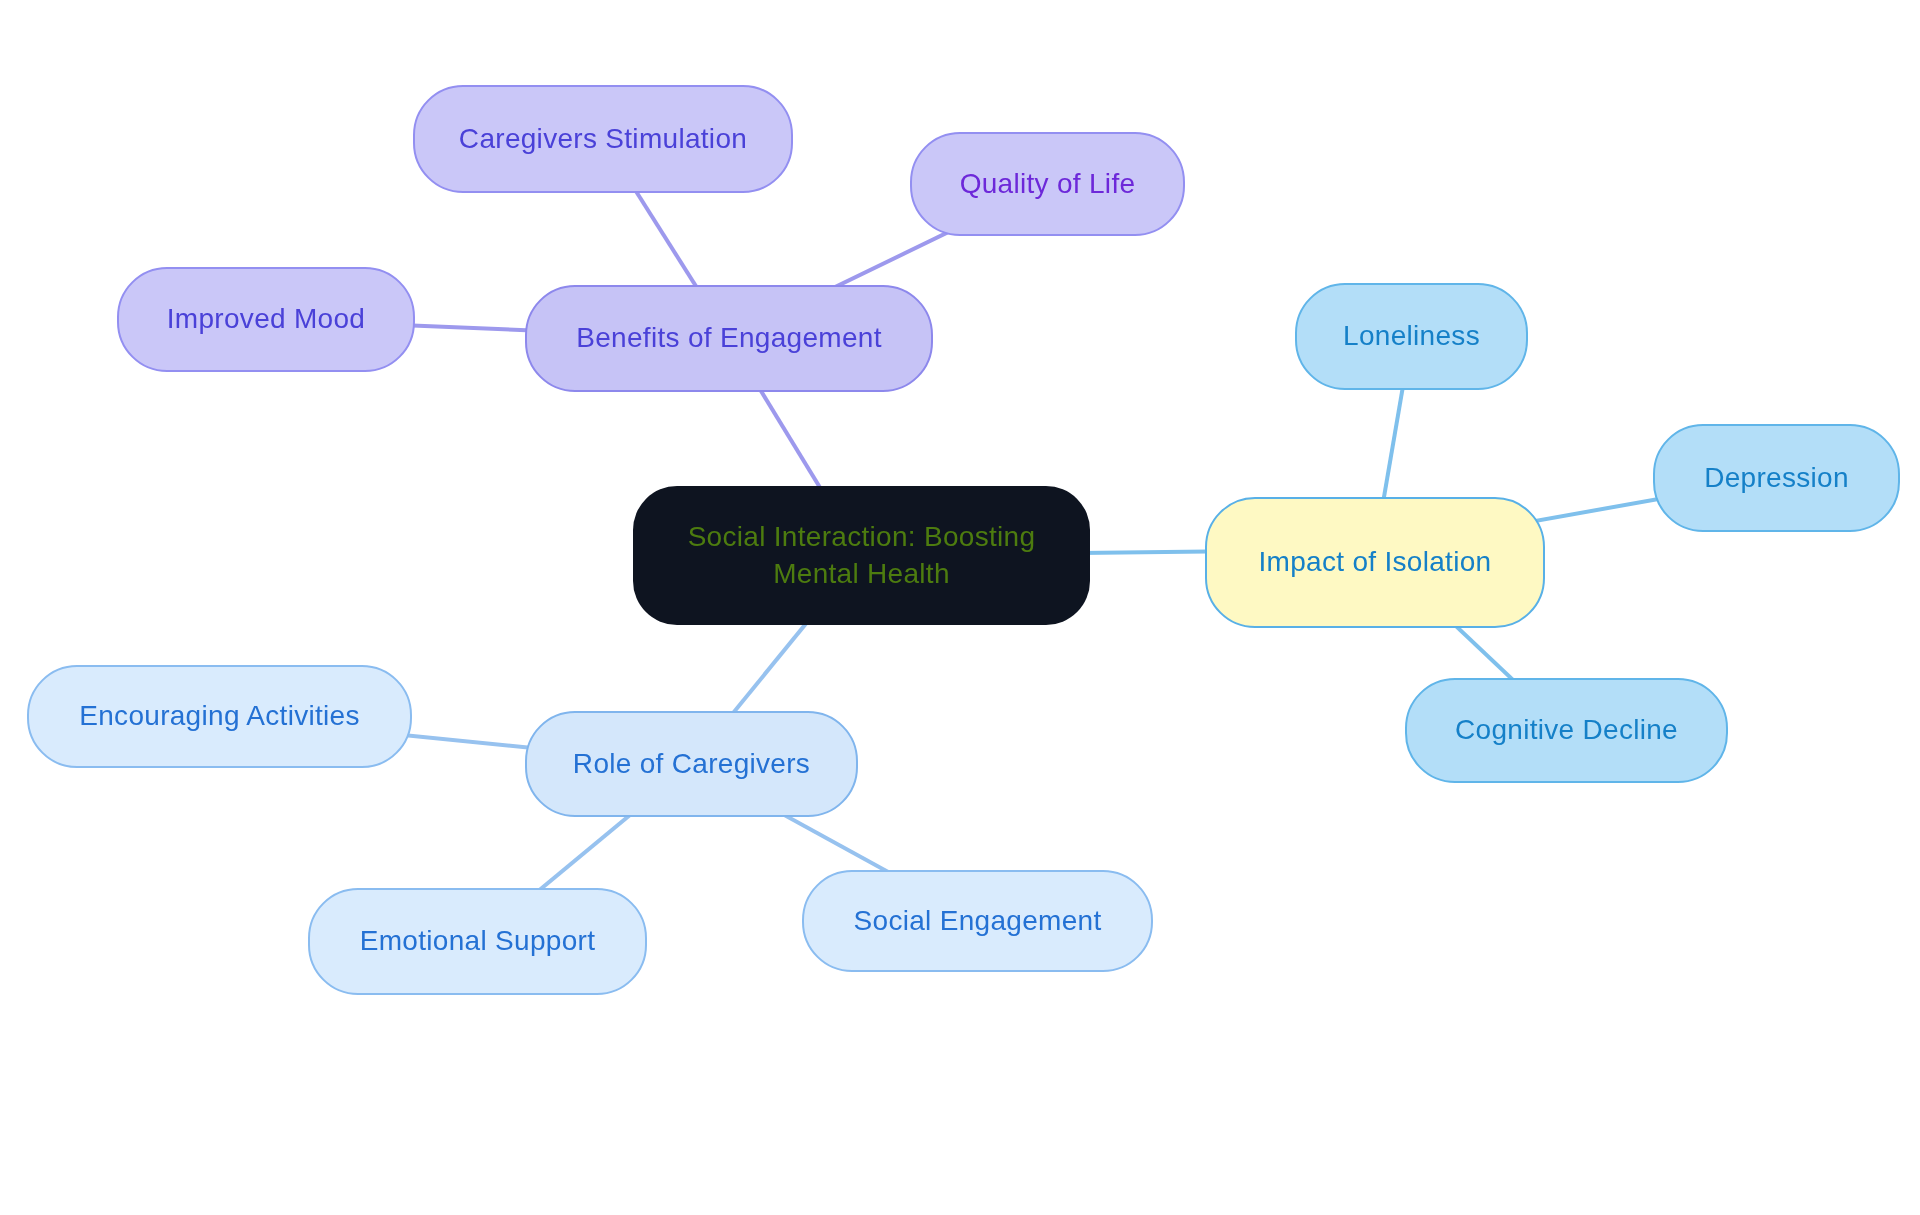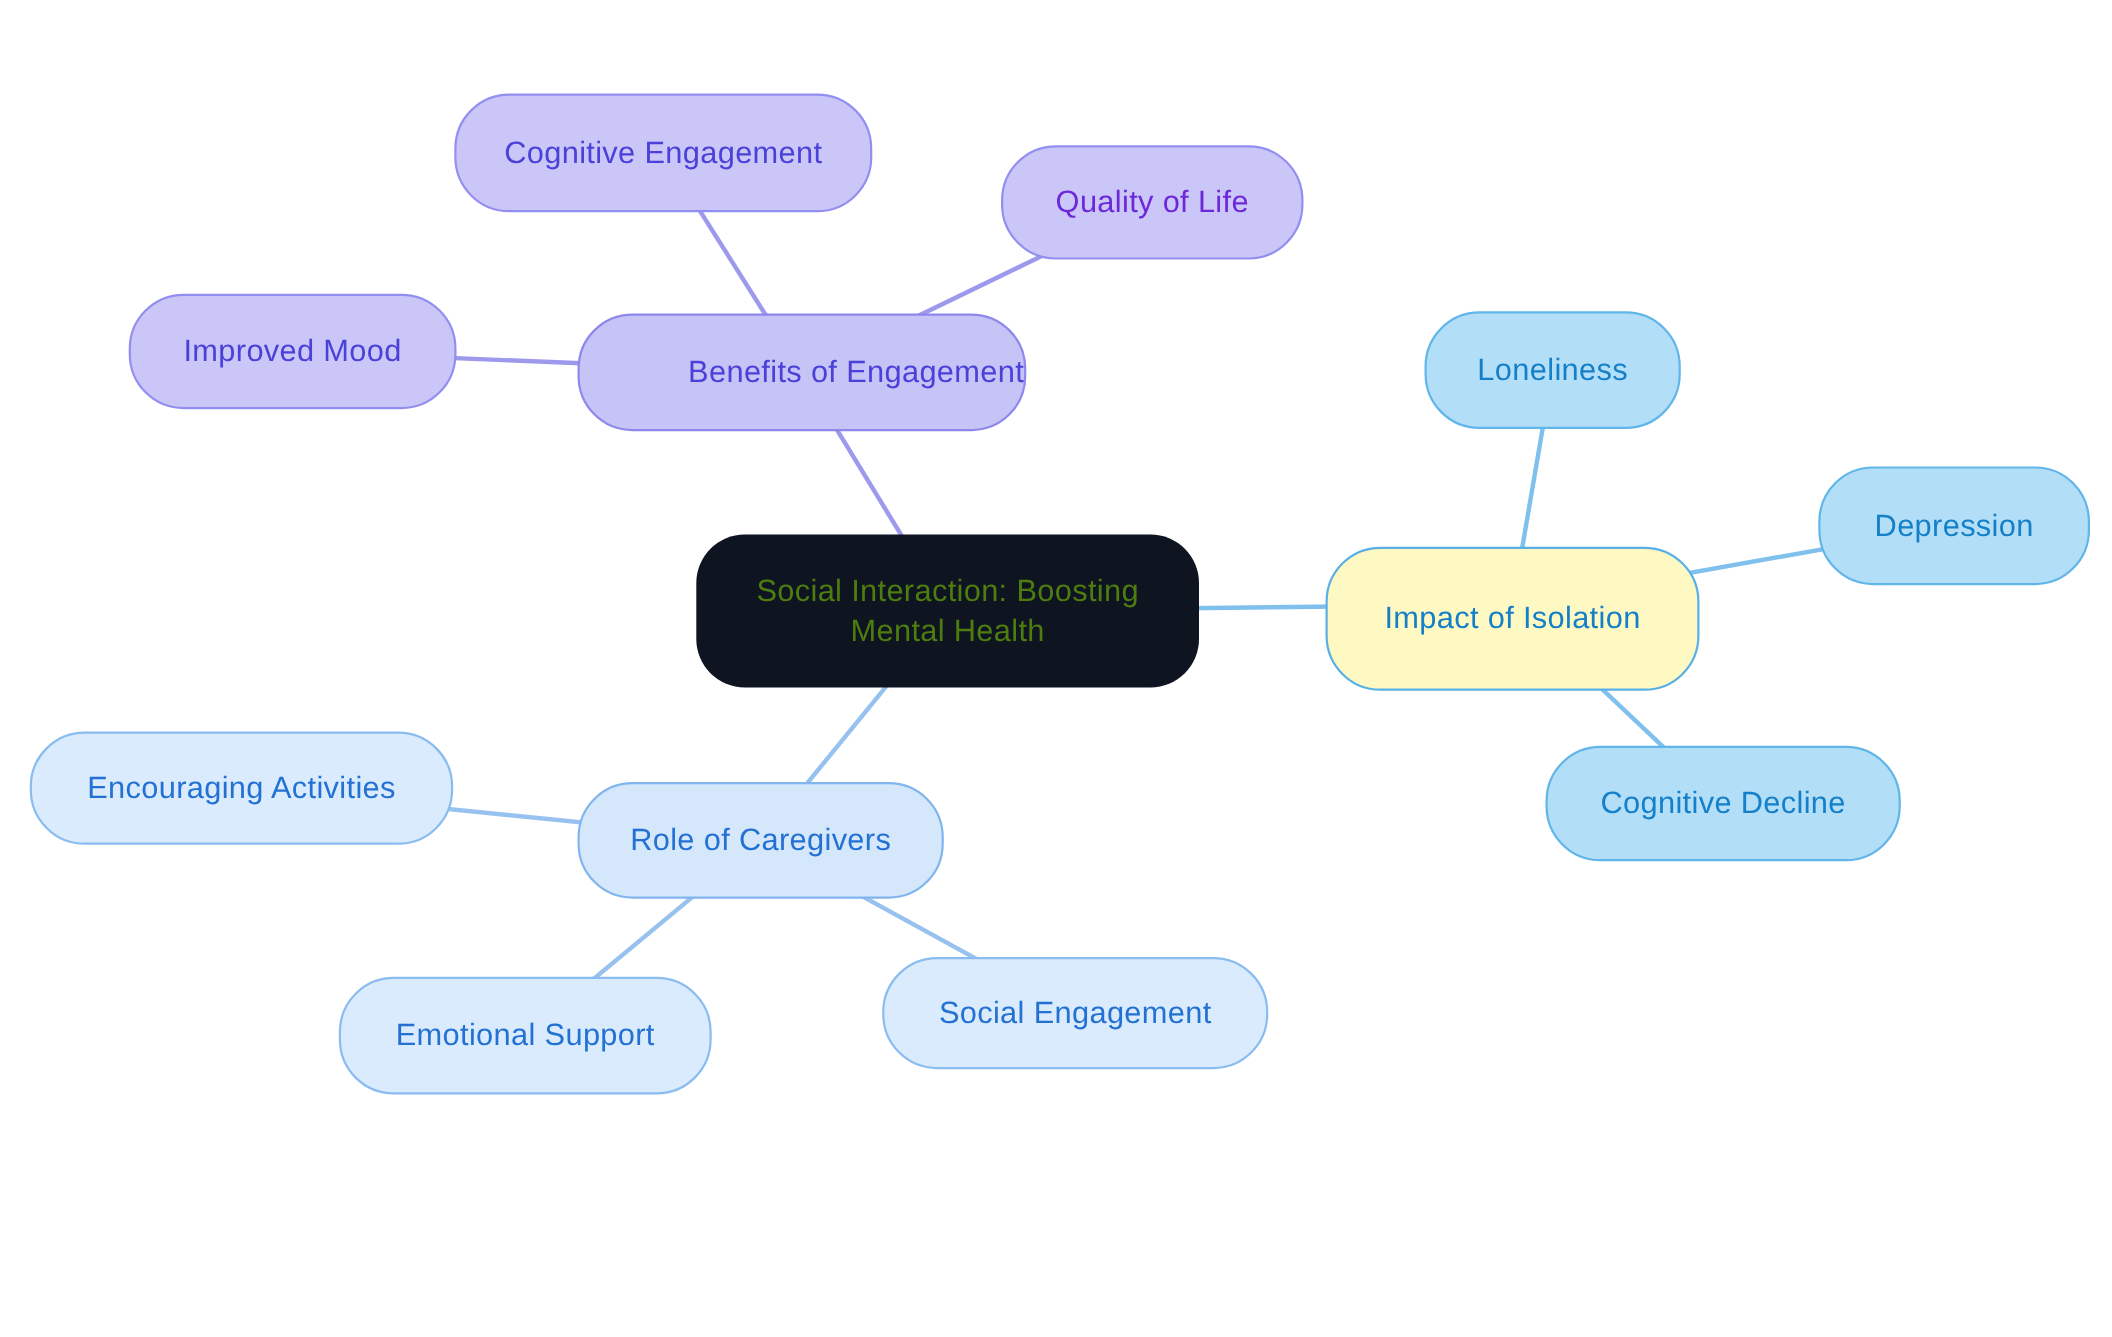--- a/index.html
+++ b/index.html
@@ -81,25 +81,25 @@
       <line x1="1375" y1="549.5" x2="1566.5" y2="730.5" stroke="#7fc0ec" stroke-width="4"></line>
       <line x1="861.5" y1="555.5" x2="691.5" y2="764" stroke="#97c2ef" stroke-width="4"></line>
       <line x1="691.5" y1="764" x2="219.5" y2="716.5" stroke="#97c2ef" stroke-width="4"></line>
       <line x1="691.5" y1="764" x2="477.5" y2="941.5" stroke="#97c2ef" stroke-width="4"></line>
       <line x1="691.5" y1="764" x2="977.5" y2="921" stroke="#97c2ef" stroke-width="4"></line>
     </svg>
   <div id="nodes">
       <div class="node" style="left: 633px; top: 486px; width: 457px; height: 139px; border-radius: 44px; background: rgb(14, 20, 32); color: #4d7c0f;">
         <div>Social Interaction: Boosting<br>Mental Health</div>
       </div>
-      <div class="node" style="left: 525px; top: 285px; width: 408px; height: 107px; border-radius: 50px; background: rgb(198, 195, 246); color: rgb(74, 65, 216); border: 2.5px solid rgb(141, 136, 236); justify-content: flex-end;">
+      <div class="node" style="left: 525px; top: 285px; width: 408px; height: 107px; border-radius: 50px; background: rgb(198, 195, 246); color: rgb(74, 65, 216); border: 2.5px solid rgb(141, 136, 236);">
         <div>Benefits of Engagement</div>
       </div>
       <div class="node" style="left: 413px; top: 85px; width: 380px; height: 108px; border-radius: 50px; background: rgb(202, 199, 248); color: rgb(74, 65, 216); border: 2.5px solid rgb(147, 143, 241);">
-        <div>Cognitive Engagement</div>
+        <div>Caregivers Stimulation</div>
       </div>
       <div class="node" style="left: 910px; top: 132px; width: 275px; height: 104px; border-radius: 50px; background: rgb(202, 199, 248); color: #6d28d9; border: 2.5px solid rgb(147, 143, 241);">
         <div>Quality of Life</div>
       </div>
       <div class="node" style="left: 117px; top: 267px; width: 298px; height: 105px; border-radius: 50px; background: rgb(202, 199, 248); color: rgb(74, 65, 216); border: 2.5px solid rgb(147, 143, 241);">
         <div>Improved Mood</div>
       </div>
       <div class="node" style="left: 1205px; top: 497px; width: 340px; height: 131px; border-radius: 50px; background: #fef9c3; color: rgb(21, 128, 200); border: 2.5px solid rgb(88, 176, 231);">
         <div>Impact of Isolation</div>
       </div>

